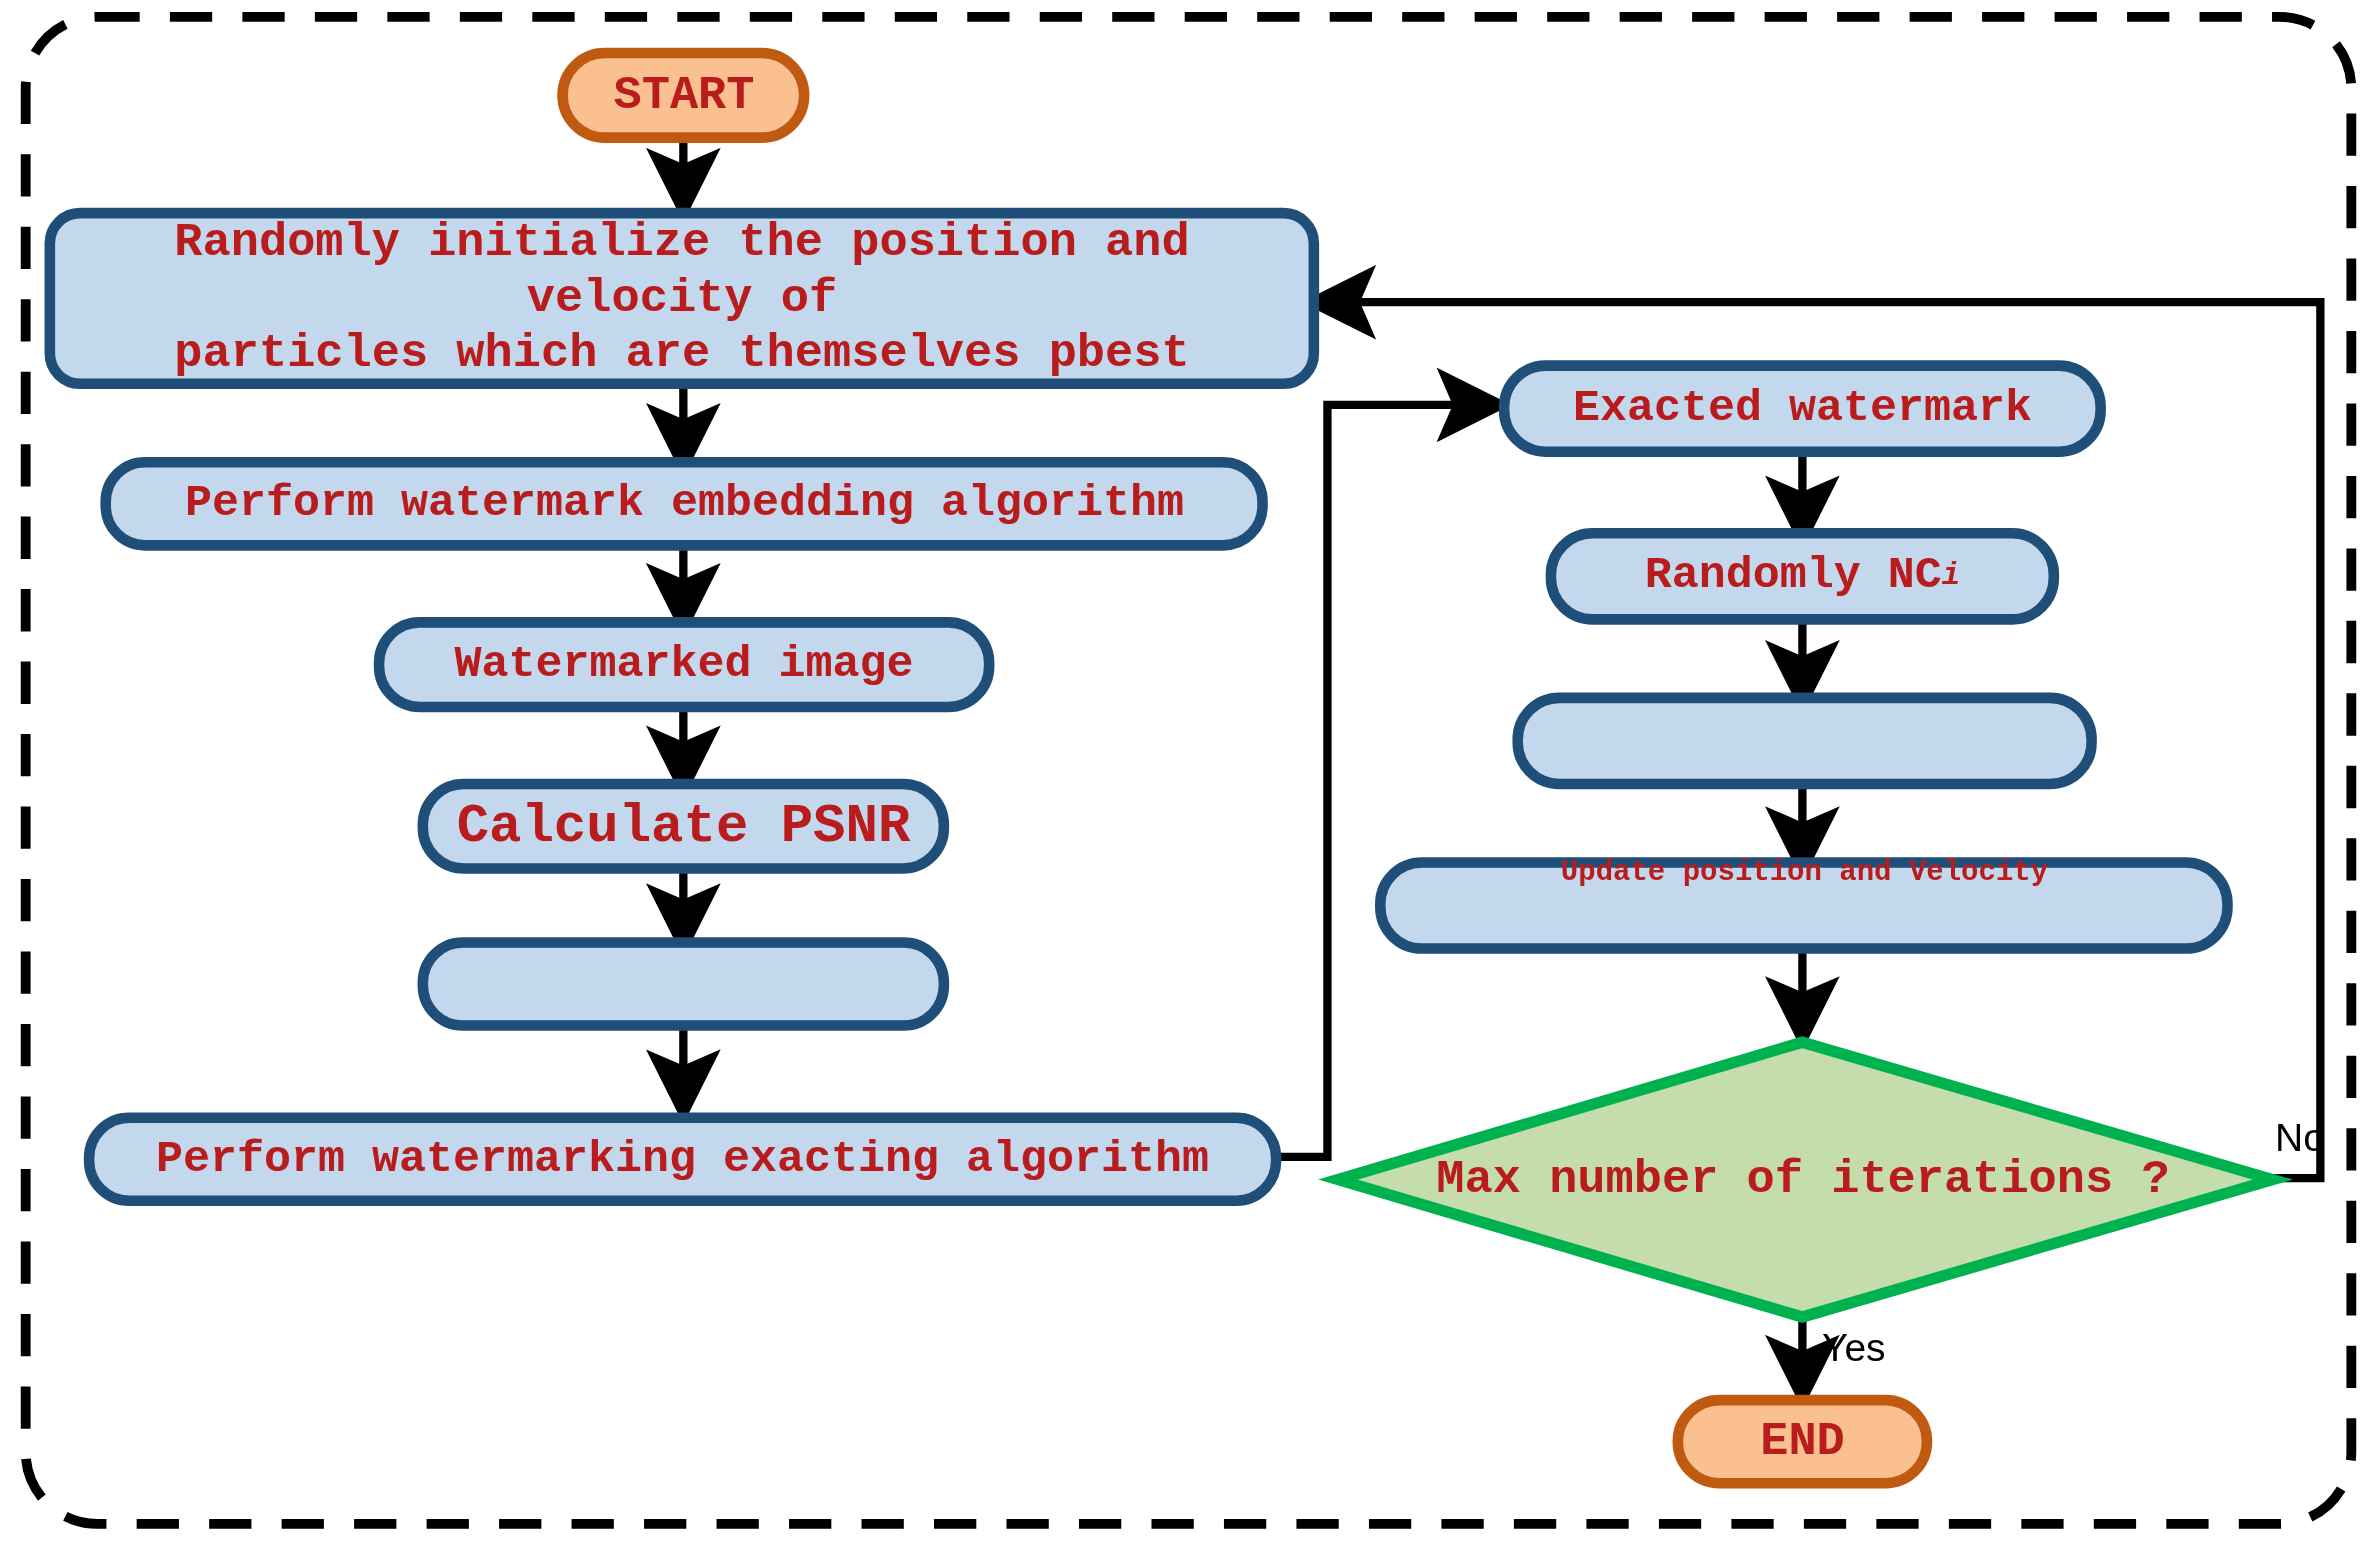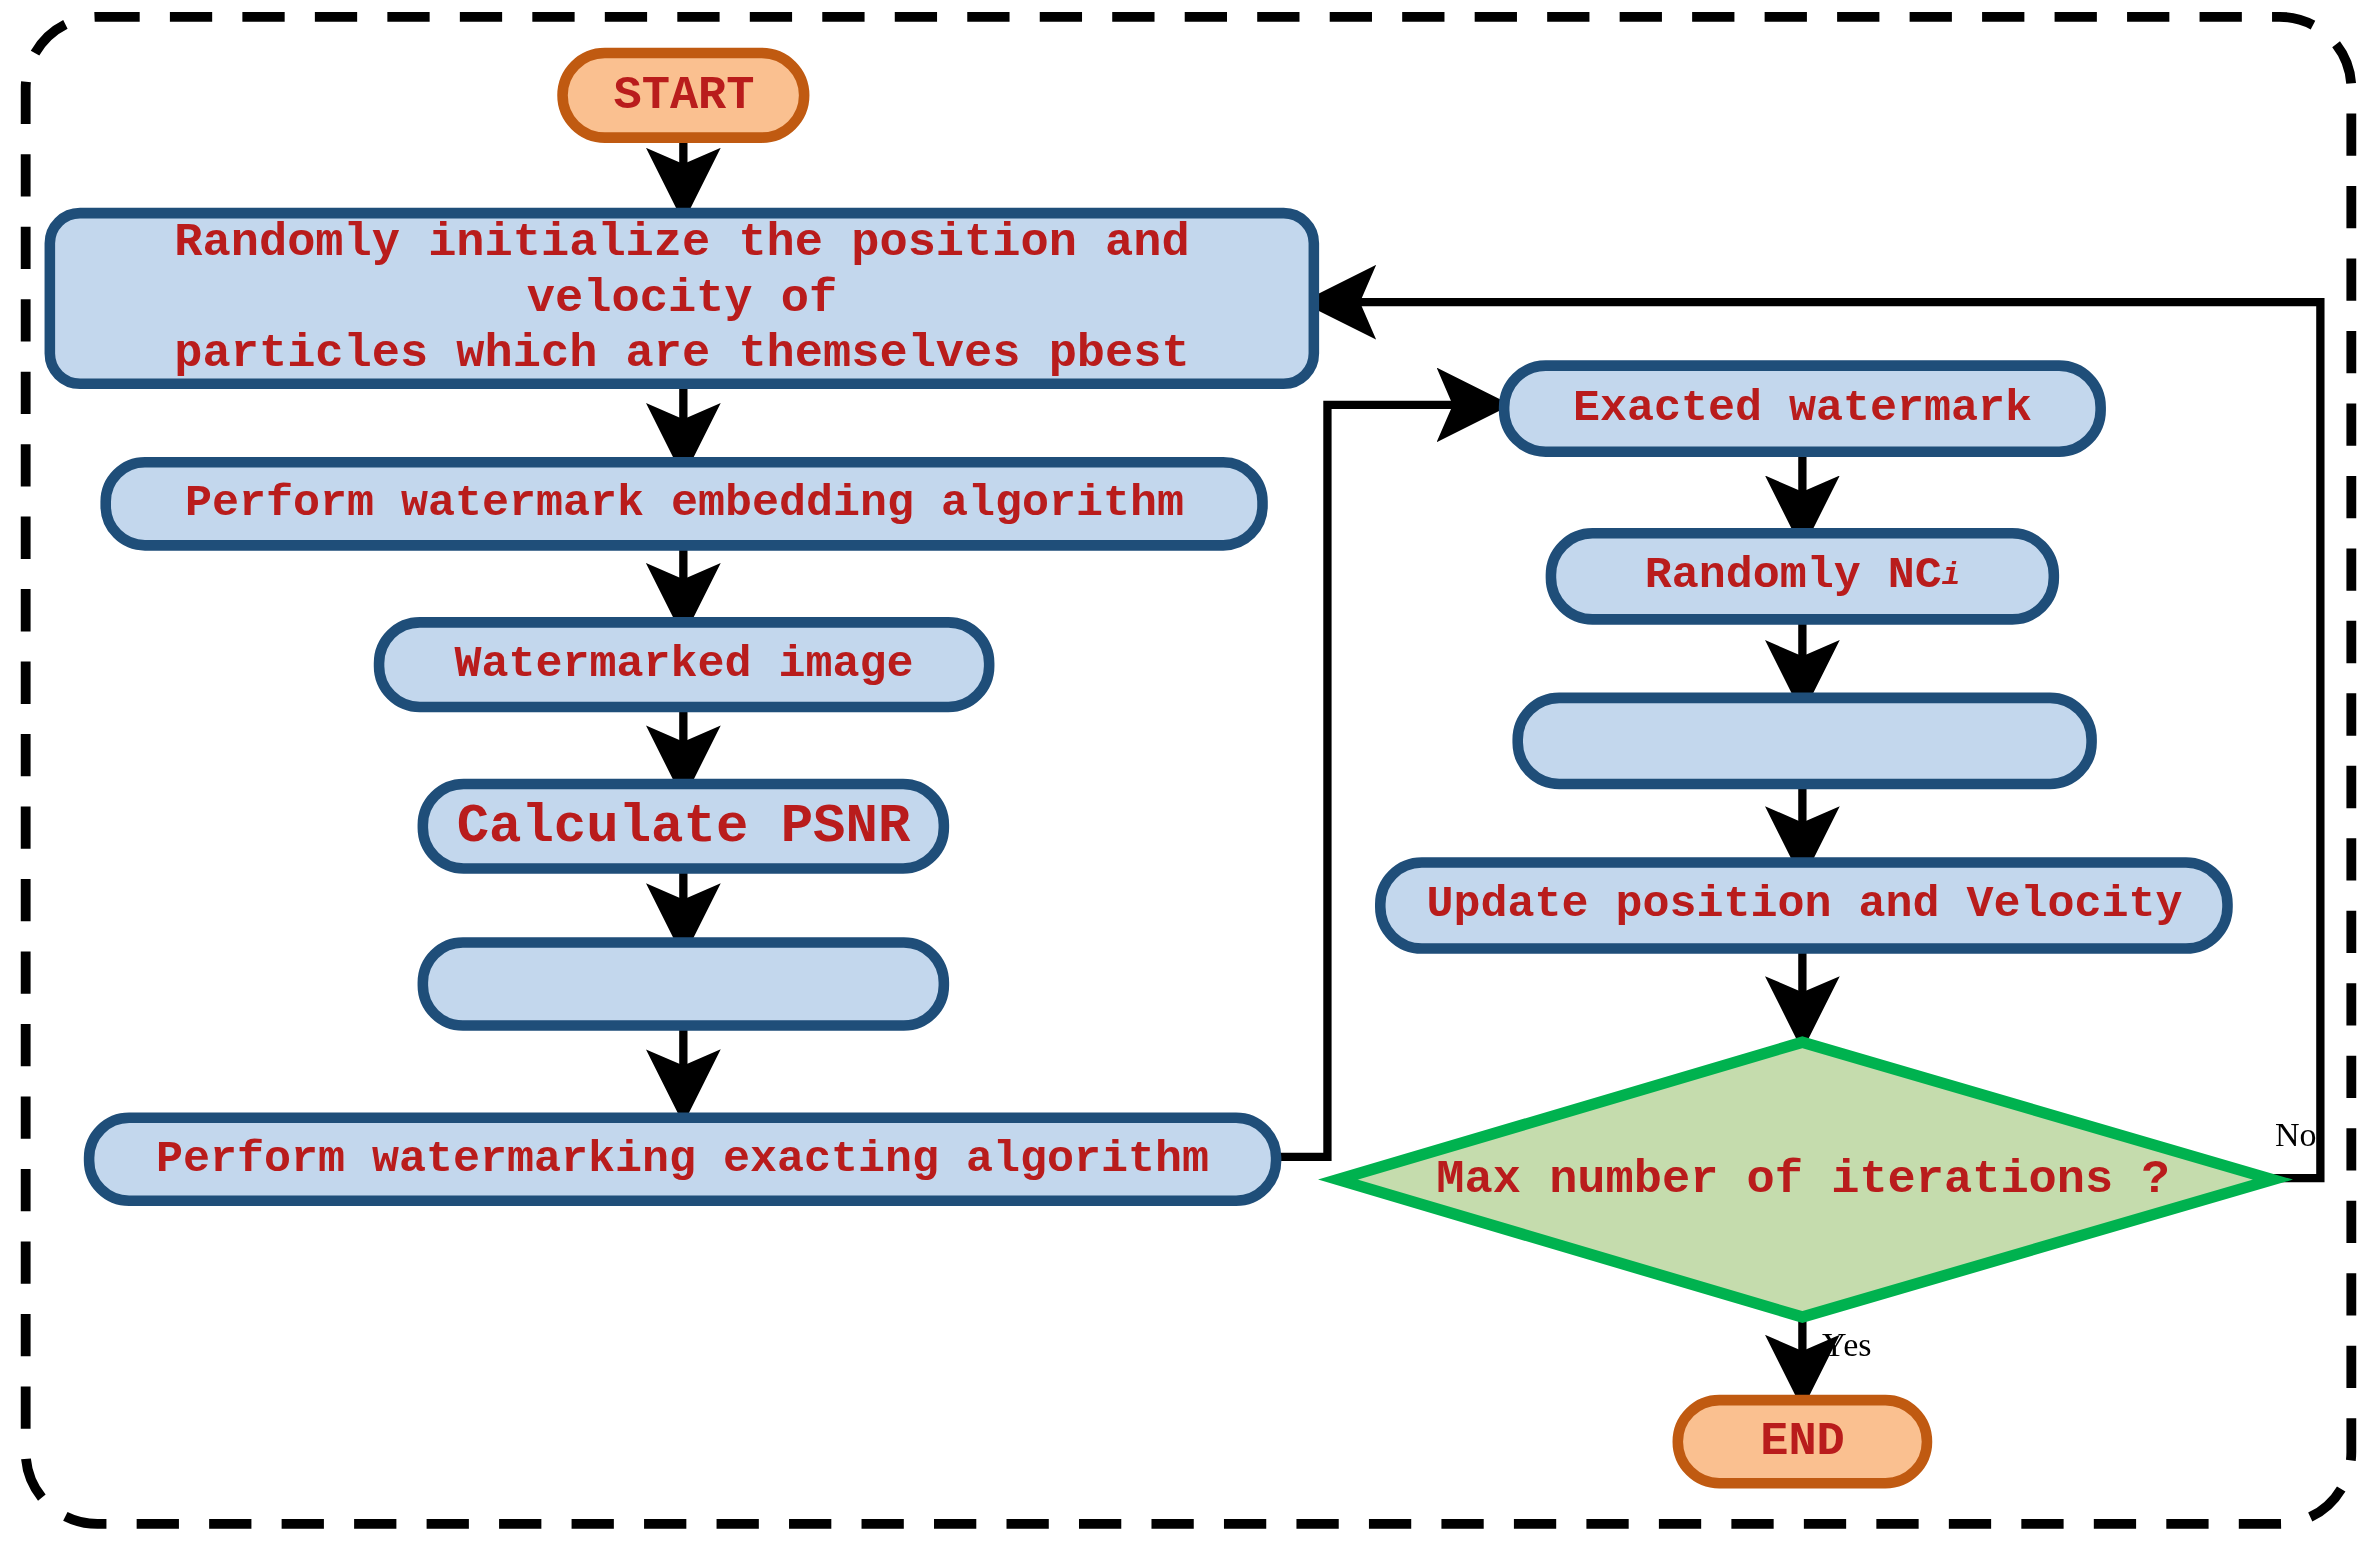--- a/index.html
+++ b/index.html
@@ -31,23 +31,23 @@
     color: #b91c1c;
     font-family: Liberation Mono, monospace;
     font-weight: 700;
     line-height: 1.18;
     pointer-events: none;
     white-space: pre-line;
   }
   .edge-label {
     position: absolute;
     color: #000000;
-    font-family: Liberation Serif, serif;
+    font-family: Liberation Sans, sans-serif;
     font-weight: 400;
-    font-size: 34px;
+    font-size: 39px;
     line-height: 1;
   }
   .sub-i {
     font-style: italic;
     font-size: 0.68em;
     vertical-align: -0.18em;
     font-weight: 700;
   }
 </style>
 </head>
@@ -134,21 +134,21 @@
 
   <div class="node-label" style="left:104px; top:1118px; width:1157px; height:83px; font-size:45px;">Perform watermarking exacting algorithm</div>
 
   <div class="node-label" style="left:1504px; top:366px; width:597px; height:86px; font-size:45px;">Exacted watermark</div>
 
   <div class="node-label" style="left:1551px; top:533px; width:503px; height:86px; font-size:45px;">
     <span>Randomly NC</span><span class="sub-i">i</span>
   </div>
 
 
-  <div class="node-label" style="left:1381px; top:862px; width:847px; height:86px; font-size:45px;">Update position and Velocity</div>
+  <div class="node-label" style="left:1381px; top:830px; width:847px; height:86px; font-size:29px;">Update position and Velocity</div>
 
   <div class="node-label" style="left:1414px; top:1137px; width:778px; height:85px; font-size:47px;">Max number of iterations ?</div>
 
   <div class="node-label" style="left:1678px; top:1400px; width:249px; height:83px; font-size:47px;">END</div>
 
   <div class="edge-label" style="left:2275px; top:1118px;">No</div>
 
   <div class="edge-label" style="left:1822px; top:1328px;">Yes</div>
 
 </div>

